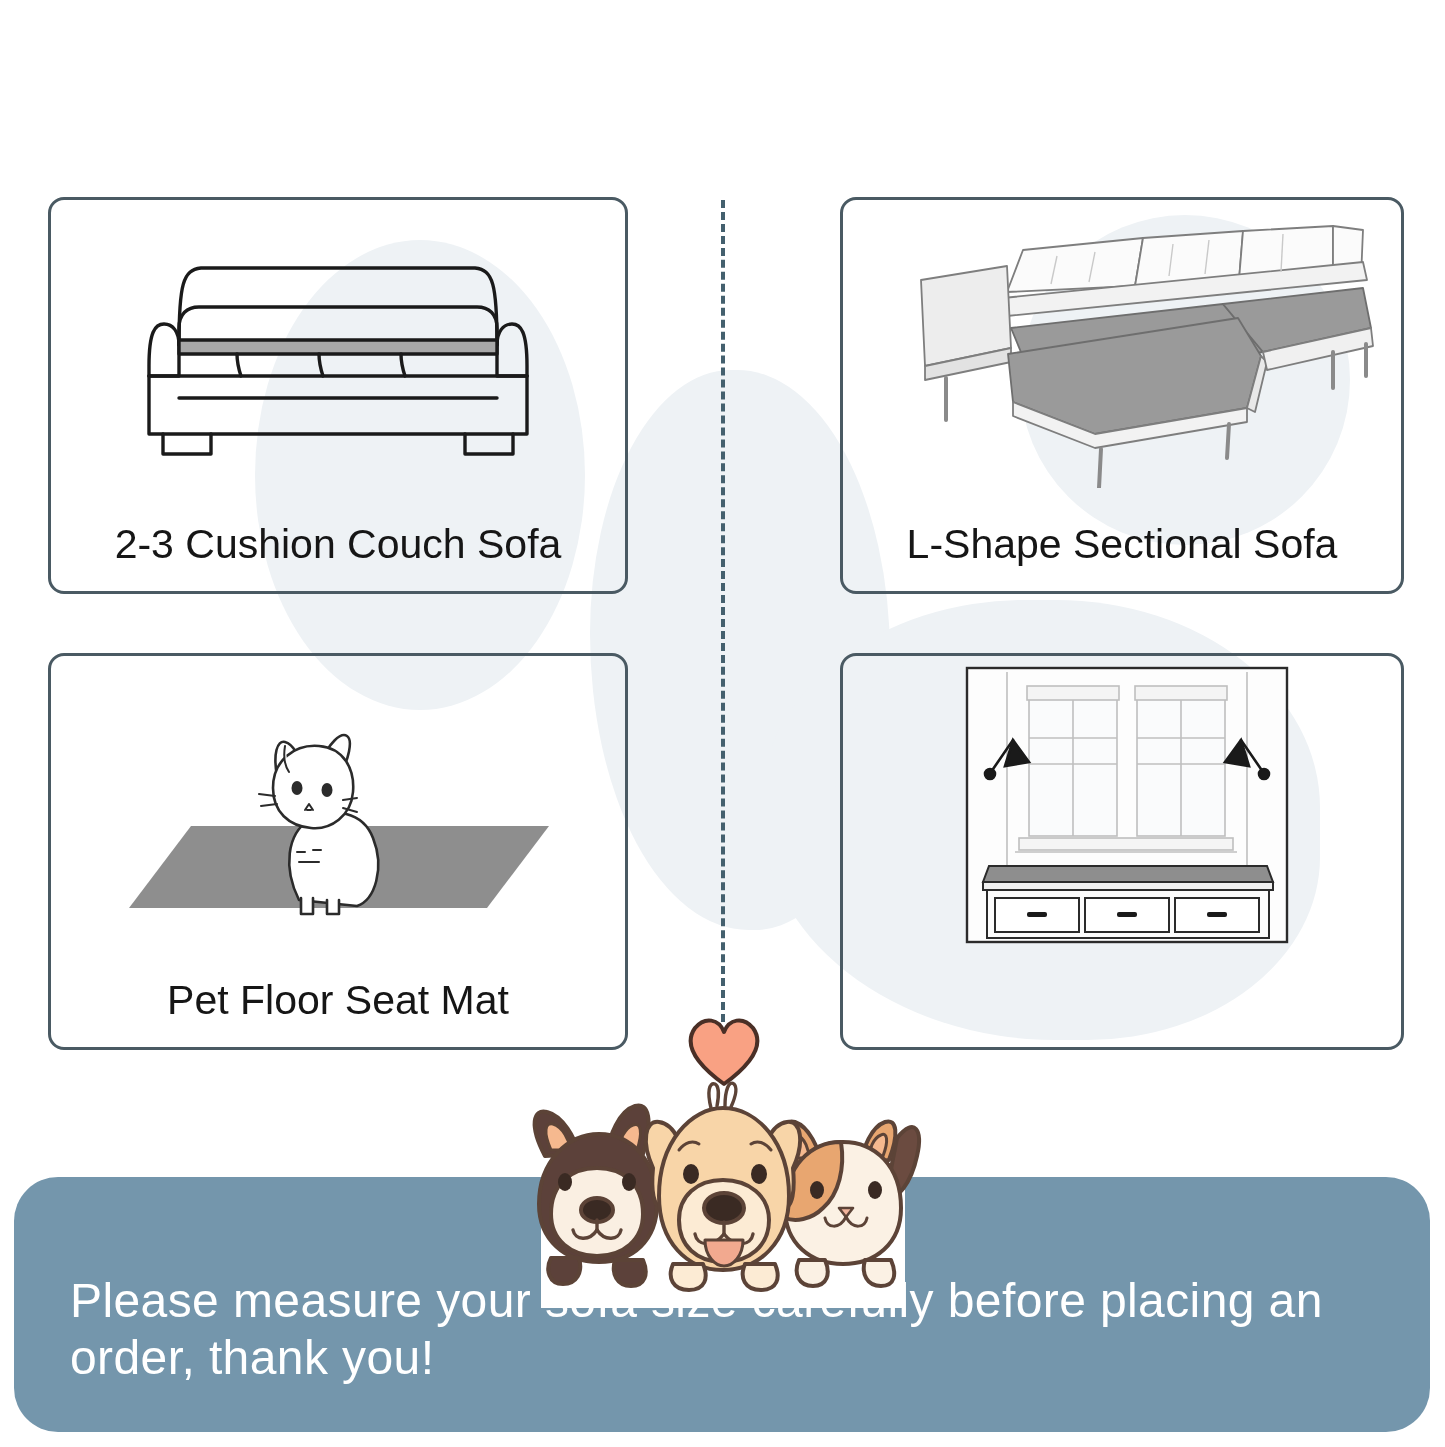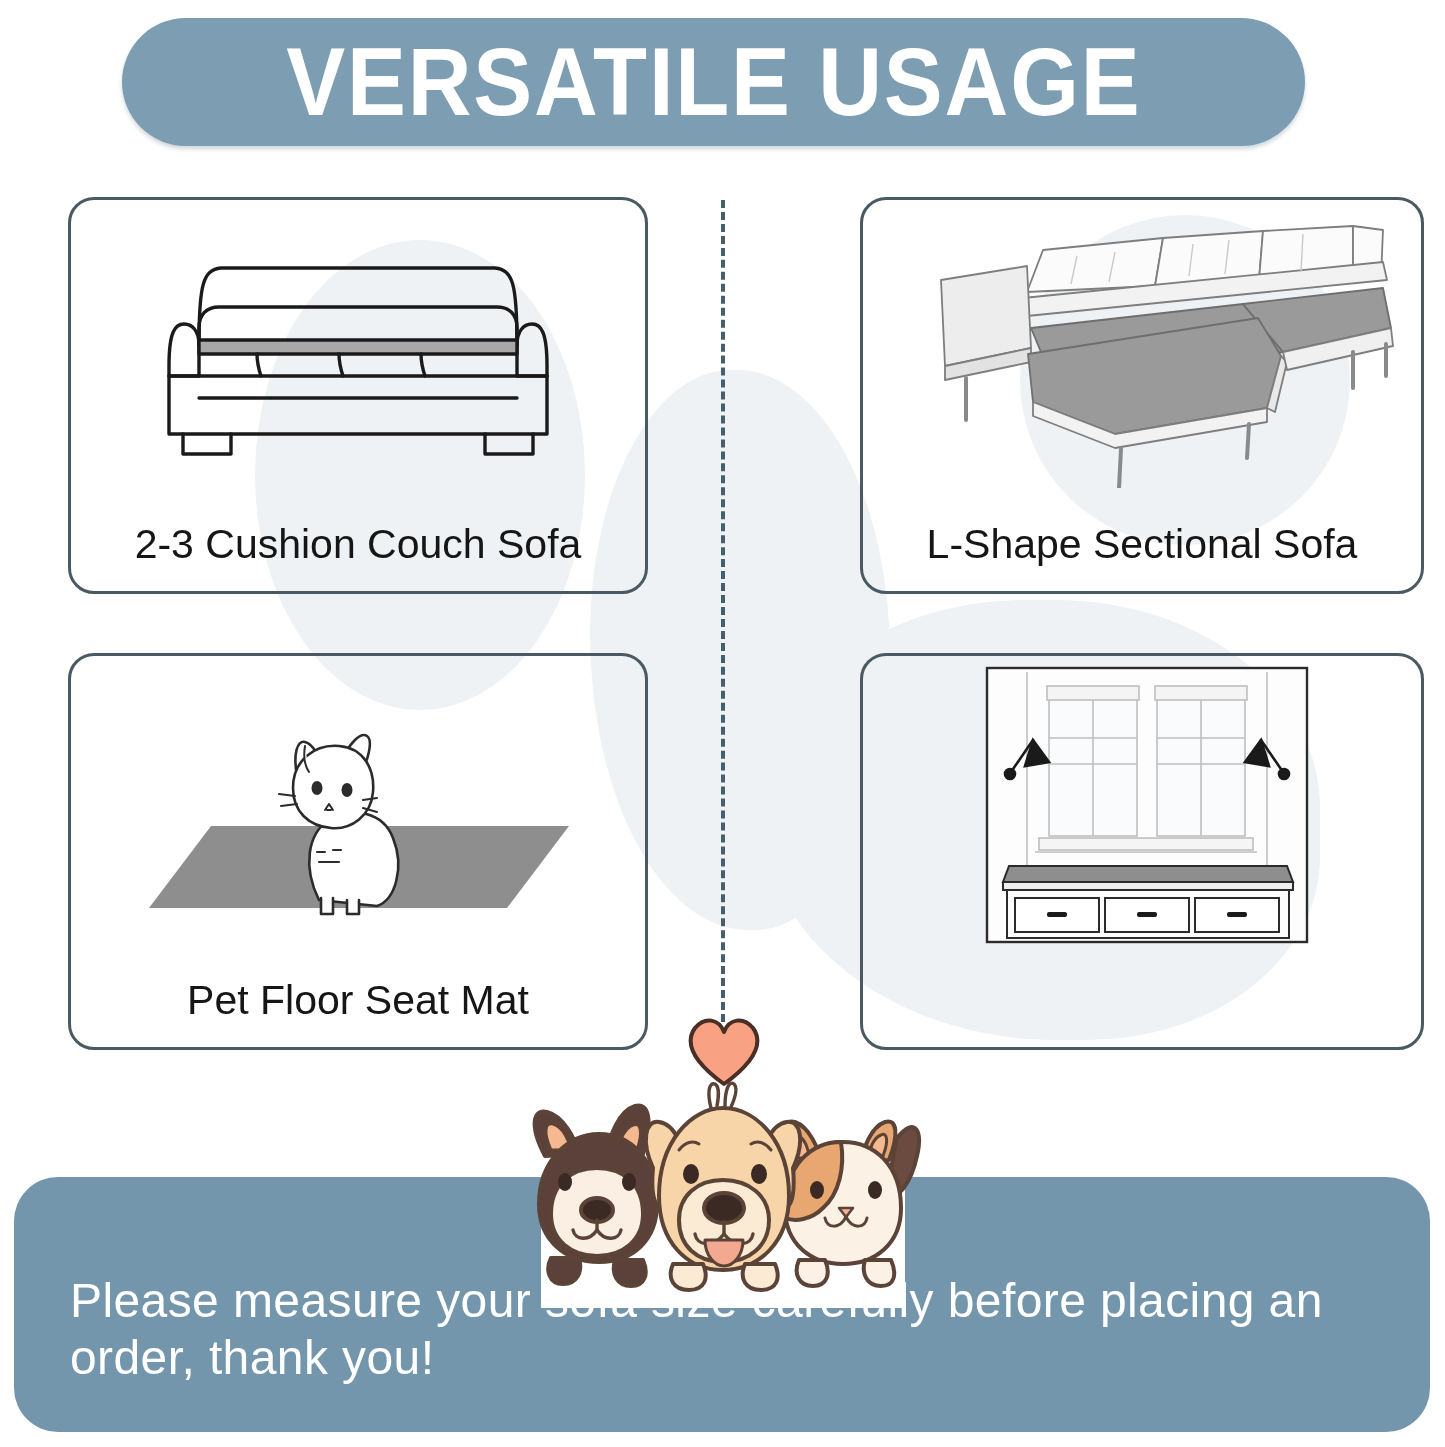--- a/index.html
+++ b/index.html
@@ -40,22 +40,22 @@
 
   
   .divider{
     position:absolute;left:721px;top:200px;width:0;height:822px;
     border-left:4px dashed #44606E;z-index:2;
   }
 
   
   .card{
     position:absolute;background:transparent;
-    border:3px solid #4A5A63;border-radius:26px;
-    z-index:2;overflow:hidden;margin-left:20px;
+    border:3px solid #4A5A63;border-radius:16px;
+    z-index:2;overflow:hidden;
   }
   .card-1{left:48px;top:197px;width:574px;height:391px;}
   .card-2{left:840px;top:197px;width:558px;height:391px;}
   .card-3{left:48px;top:653px;width:574px;height:391px;}
   .card-4{left:840px;top:653px;width:558px;height:391px;}
 
   .card-art{position:absolute;left:0;right:0;top:6px;height:282px;}
   .card-label{
     position:absolute;left:4px;right:4px;bottom:26px;
     text-align:center;color:#161616;
@@ -91,23 +91,20 @@
 <body>
 
 <div class="stage">
 
   <div class="blob blob-a"></div>
   <div class="blob blob-b"></div>
   <div class="blob blob-c"></div>
   <div class="blob blob-d"></div>
   <div class="blob blob-e"></div>
 
-  <div class="header-pill">
-    <div class="header-title">VERSATILE USAGE</div>
-  </div>
 
   <div class="divider"></div>
 
   <div class="card card-1">
     <div class="card-art">
       <svg viewBox="0 0 574 282" width="100%" height="100%" preserveAspectRatio="xMidYMid meet">
         <g fill="none" stroke="#1A1A1A" stroke-width="3.4" stroke-linejoin="round" stroke-linecap="round">
           <path d="M128 139 C128 78 132 64 150 62 L424 62 C442 64 446 78 446 139"></path>
           <path d="M128 139 L128 122 C128 108 136 101 148 101 L426 101 C438 101 446 108 446 122 L446 139"></path>
           <path d="M98 160 C98 126 104 118 113 118 C122 118 128 126 128 139 L128 170 L98 170 Z"></path>

